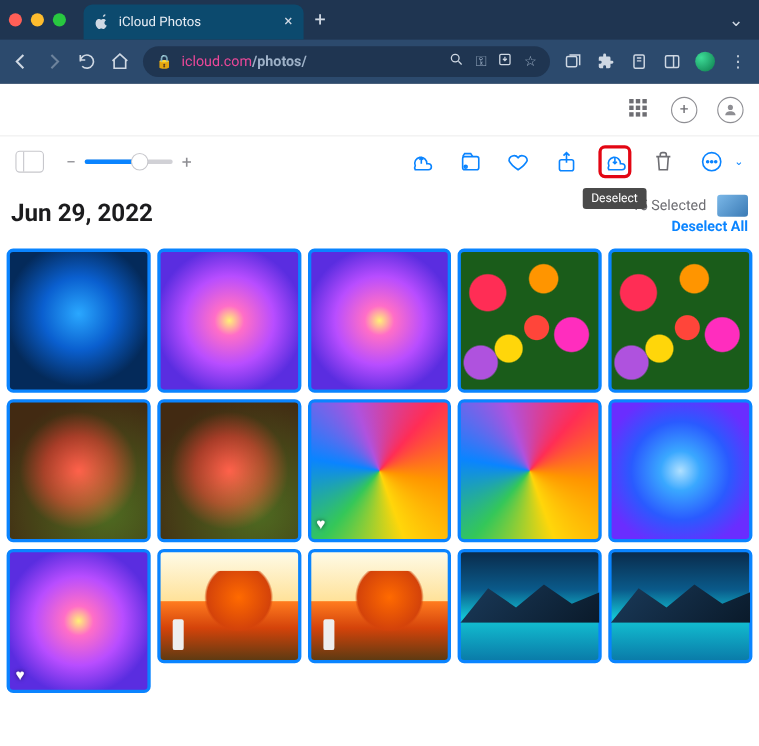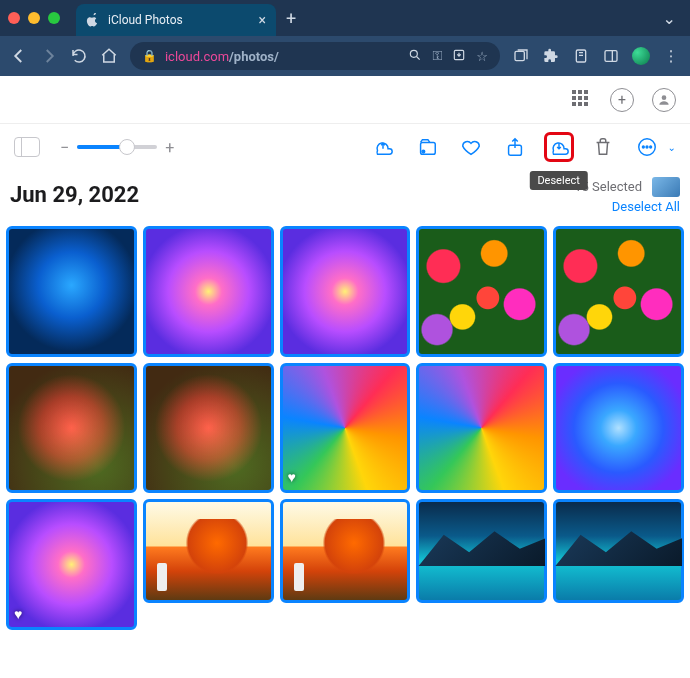--- a/index.html
+++ b/index.html
@@ -58,21 +58,21 @@
   .pa.highlight{border:3px solid #e30613;}
   .tooltip{position:absolute;top:36px;left:50%;transform:translateX(-50%);background:#4a4a4a;color:#fff;font-size:11px;padding:3px 8px;border-radius:3px;white-space:nowrap;z-index:5;}
   .menu-caret{color:#0a84ff;font-size:10px;margin-left:-8px;cursor:pointer;}
 
   
   .date-row{display:flex;align-items:center;padding:6px 10px 4px;}
   .date{font-size:22px;font-weight:700;color:#1c1c1e;}
   .sel-info{margin-left:auto;text-align:right;}
   .sel-count{color:#6e6e73;font-size:13px;}
   .sel-thumb{width:28px;height:20px;border-radius:3px;background:linear-gradient(135deg,#7bb8e8,#3a7ab5);display:inline-block;vertical-align:middle;margin-left:6px;}
-  .deselect{color:#0a84ff;font-size:13px;cursor:pointer;display:block;margin-top:2px;}
+  .deselect{color:#0a84ff;font-size:13px;cursor:pointer;display:block;margin-top:2px;font-weight:bold;}
 
   
   .grid{padding:10px 8px;display:grid;grid-template-columns:repeat(5,1fr);gap:10px;}
   .thumb{aspect-ratio:1/1;border-radius:4px;position:relative;cursor:pointer;overflow:hidden;}
   .thumb.selected{outline:3px solid #0a84ff;outline-offset:-1px;}
   .thumb .fav{position:absolute;bottom:6px;left:6px;color:#fff;font-size:14px;filter:drop-shadow(0 0 2px rgba(0,0,0,.6));}
   .thumb.landscape{aspect-ratio:127/100;}
 
   
   .p-bluerose{background:radial-gradient(circle at 50% 45%,#2aa8ff 0%,#0a5fcf 35%,#042a5a 70%) , #0b3a1e; background-blend-mode:normal;}

